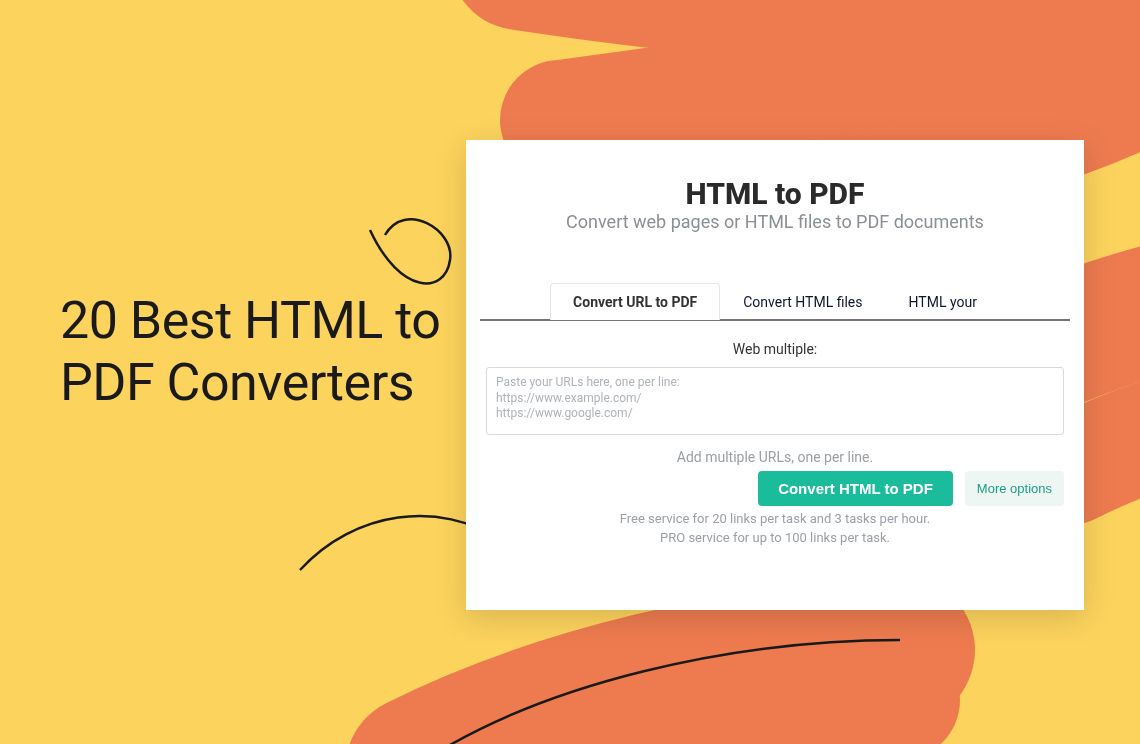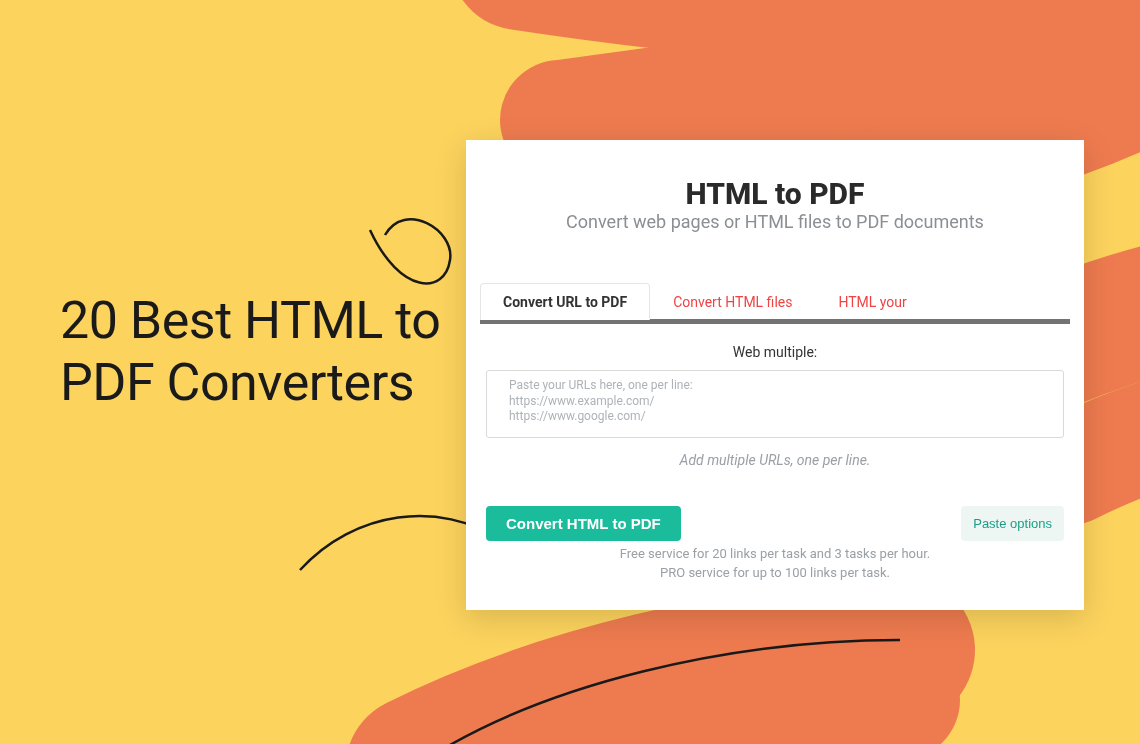--- a/index.html
+++ b/index.html
@@ -43,26 +43,27 @@
   }
   .card-sub {
     text-align: center;
     font-size: 18px;
     color: #8a8f94;
     font-weight: 400;
   }
 
   .tabs {
     display: flex;
+    justify-content: center;
     margin-top: 50px;
-    border-bottom: 5px solid #737373;
+    border-bottom: 2px solid #737373;
   }
   .tab {
     font-size: 14px;
-    color: #ef4444;
+    color: #0f172a;
     padding: 10px 22px;
     cursor: pointer;
     position: relative;
     top: 1px;
     border: 1px solid transparent;
     border-bottom: none;
     border-radius: 4px 4px 0 0;
   }
   .tab.active {
     font-weight: 700;
@@ -80,39 +81,38 @@
     margin-bottom: 10px;
   }
   .url-box {
     width: 100%;
     height: 68px;
     border: 1px solid #d9d9d9;
     border-radius: 3px;
     font-size: 12px;
     font-family: inherit;
     color: #555;
-    padding: 7px 22px;
+    padding: 7px 9px;
     resize: none;
     line-height: 1.3;
   }
   .url-box::placeholder { color: #aeb3b8; }
 
   .hint {
     text-align: center;
     font-size: 14px;
     color: #9aa0a5;
     margin-top: 10px;
-    font-style: italic;
   }
 
   .actions {
     display: flex;
-    justify-content: space-between;
-    gap: 6px;
-    margin-top: 38px;
+    justify-content: flex-end;
+    gap: 12px;
+    margin-top: 6px;
   }
   .btn-primary {
     background: #1abc9c;
     color: #fff;
     border: none;
     font-weight: 700;
     font-size: 15px;
     padding: 9px 20px;
     border-radius: 4px;
     cursor: pointer;
@@ -173,21 +173,21 @@
 
   <div class="field-area">
     <div class="field-label">Web multiple:</div>
     <textarea class="url-box" placeholder="Paste your URLs here, one per line:
 https://www.example.com/
 https://www.google.com/" style=""></textarea>
     <div class="hint">Add multiple URLs, one per line.</div>
 
     <div class="actions">
       <button class="btn-primary">Convert HTML to PDF</button>
-      <button class="btn-secondary">Paste options</button>
+      <button class="btn-secondary">More options</button>
     </div>
 
     <div class="footer-note">
       <div>Free service for 20 links per task and 3 tasks per hour.</div>
       <div>PRO service for up to 100 links per task.</div>
     </div>
   </div>
 </div>
 
 </body></html>

